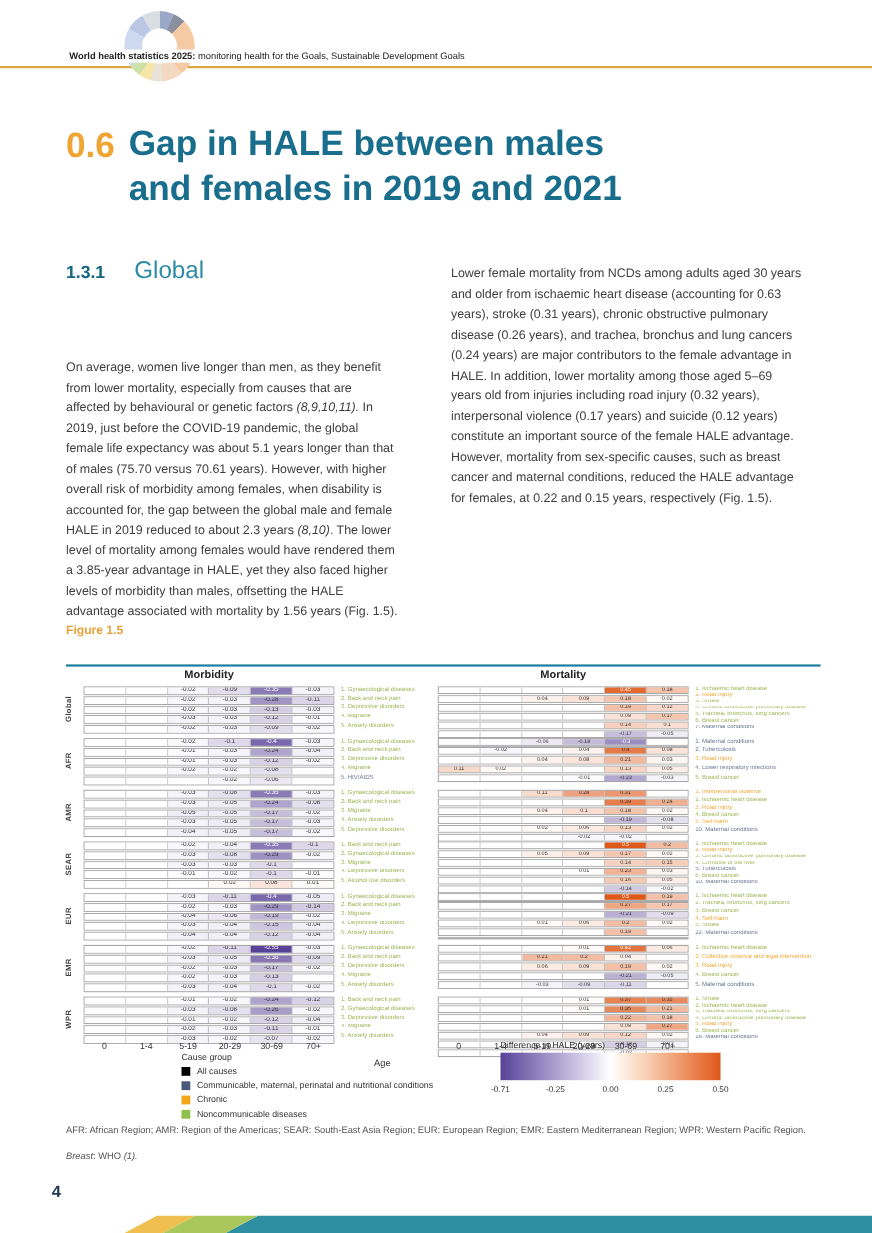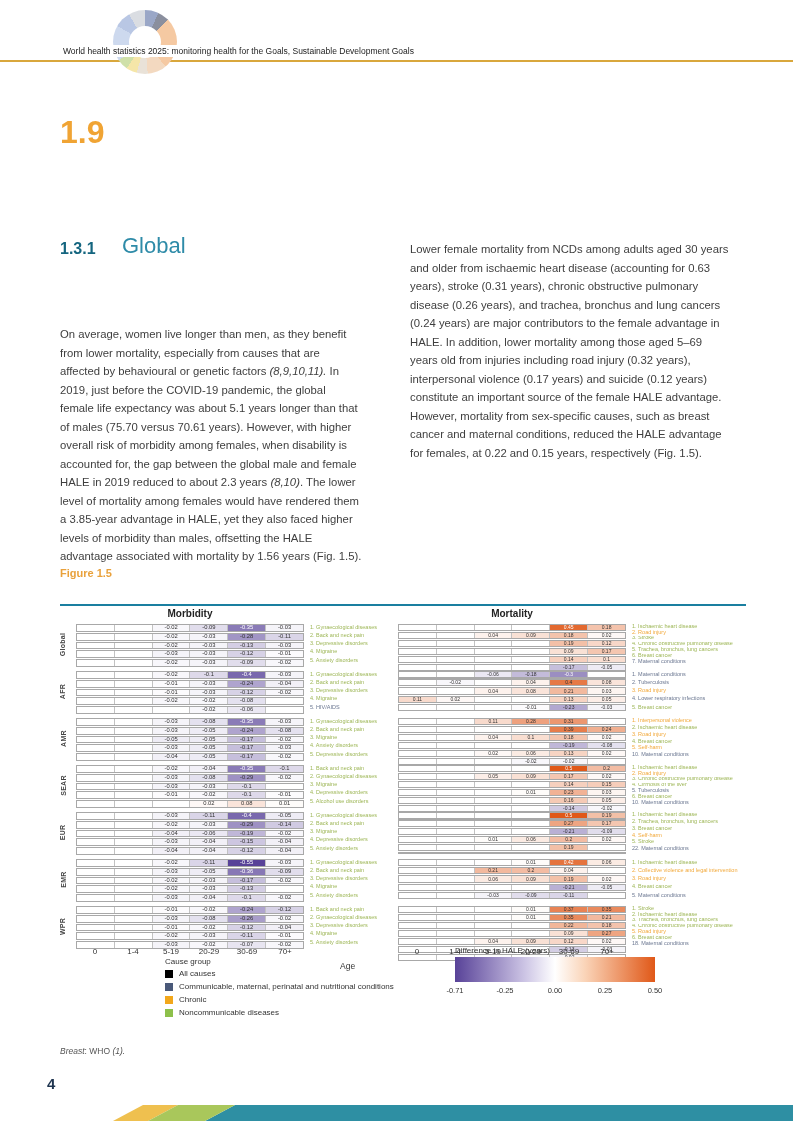--- a/index.html
+++ b/index.html
@@ -8,21 +8,21 @@
   
   .hdr-rule{position:absolute;left:0;top:60px;width:793px;height:2px;background:#D9A73C;z-index:1;}
   .logo{position:absolute;left:113px;top:10px;width:64px;height:64px;border-radius:50%;z-index:2;
         background:conic-gradient(#9aa7c7 0 25deg,#8a8f9e 25deg 45deg,#f5c9a2 45deg 140deg,#f3d9c0 140deg 175deg,
         #e9e2d8 175deg 195deg,#f5e6a8 195deg 215deg,#cfe0a8 215deg 235deg,#cdd9ee 235deg 300deg,
         #b9c7e4 300deg 330deg,#dadde2 330deg 360deg);}
   .logo-hole{position:absolute;left:50%;top:50%;width:32px;height:32px;transform:translate(-50%,-50%);
         background:#fff;border-radius:50%;}
   .hdr-text{position:absolute;left:63px;top:45px;font-size:8.5px;color:#222;z-index:3;background:#fff;
         padding:1px 3px 1px 0;white-space:nowrap;}
-  .hdr-text b{font-weight:normal;}
+  .hdr-text b{font-weight:bold;}
   
   .t-num{position:absolute;left:60px;top:114px;font-size:32px;font-weight:bold;color:#F0A434;}
   .t-main{position:absolute;left:117px;top:110px;font-size:32px;font-weight:bold;color:#186E8C;line-height:41px;}
   
   .s-num{position:absolute;left:60px;top:240px;font-size:16px;font-weight:bold;color:#14657F;}
   .s-title{position:absolute;left:122px;top:233px;font-size:22px;color:#2E8BA8;}
   
   .col{position:absolute;font-size:11.3px;line-height:18.5px;color:#3E3E3E;text-align:left;}
   .col-left{left:60px;top:277px;width:302px;margin-top:48px;}
   .col-right{left:410px;top:240px;width:322px;}
@@ -64,21 +64,22 @@
 <body>
 
 <div class="page">
 
   <div class="hdr-rule"></div>
   <div class="logo">
     <div class="logo-hole"></div>
   </div>
   <div class="hdr-text"><b>World health statistics 2025:</b><span> monitoring health for the Goals, Sustainable Development Goals</span></div>
 
-  <div class="t-num">1.9</div>
+  <div class="t-num">0.6</div>
+  <div class="t-main"><span>Gap in HALE between males</span><br><span>and females in 2019 and 2021</span></div>
 
   <div class="s-num">1.3.1</div>
   <div class="s-title">Global</div>
 
   <div class="col col-left" id="col-left"><span>On average, women live longer than men, as they benefit from lower mortality, especially from causes that are affected by behavioural or genetic factors </span><span class="it">(8,9,10,11).</span><span> In 2019, just before the COVID-19 pandemic, the global female life expectancy was about 5.1 years longer than that of males (75.70 versus 70.61 years). However, with higher overall risk of morbidity among females, when disability is accounted for, the gap between the global male and female HALE in 2019 reduced to about 2.3 years </span><span class="it">(8,10)</span><span>. The lower level of mortality among females would have rendered them a 3.85-year advantage in HALE, yet they also faced higher levels of morbidity than males, offsetting the HALE advantage associated with mortality by 1.56 years (Fig. 1.5).</span></div>
   <div class="col col-right" id="col-right"><span>Lower female mortality from NCDs among adults aged 30 years and older from ischaemic heart disease (accounting for 0.63 years), stroke (0.31 years), chronic obstructive pulmonary disease (0.26 years), and trachea, bronchus and lung cancers (0.24 years) are major contributors to the female advantage in HALE. In addition, lower mortality among those aged 5–69 years old from injuries including road injury (0.32 years), interpersonal violence (0.17 years) and suicide (0.12 years) constitute an important source of the female HALE advantage. However, mortality from sex-specific causes, such as breast cancer and maternal conditions, reduced the HALE advantage for females, at 0.22 and 0.15 years, respectively (Fig. 1.5).</span></div>
 
   <div class="fig-label">Figure 1.5</div>
   <div class="fig-rule"></div>
 
@@ -900,20 +901,21 @@
   </div>
 
   <div class="sc-title">Difference in HALE (years)</div>
   <div class="sc-bar" id="sc-bar" style="background: linear-gradient(90deg, rgb(88, 66, 152) 0%, rgb(205, 197, 229) 35%, rgb(255, 255, 255) 50%, rgb(250, 212, 184) 65%, rgb(224, 88, 24) 100%);"></div>
   <div class="sc-tick" style="left:435px;">-0.71</div>
   <div class="sc-tick" style="left:485px;">-0.25</div>
   <div class="sc-tick" style="left:535px;">0.00</div>
   <div class="sc-tick" style="left:585px;">0.25</div>
   <div class="sc-tick" style="left:635px;">0.50</div>
 
+  <div class="footnote">AFR: African Region; AMR: Region of the Americas; SEAR: South-East Asia Region; EUR: European Region; EMR: Eastern Mediterranean Region; WPR: Western Pacific Region.</div>
   <div class="source"><span class="it">Breast</span><span>: WHO </span><span class="it">(1).</span></div>
 
   <div class="pagenum">4</div>
 
   <svg class="band-svg" width="793" height="16">
     <polygon id="band-teal" points="205,16 235,0 793,0 793,16" fill="#2E8FA3"></polygon>
     <polygon id="band-yellow" points="113,16 143,0 178,0 148,16" fill="#EFC04F"></polygon>
     <polygon id="band-green" points="148,16 178,0 235,0 205,16" fill="#A9C75B"></polygon>
   </svg>
 

